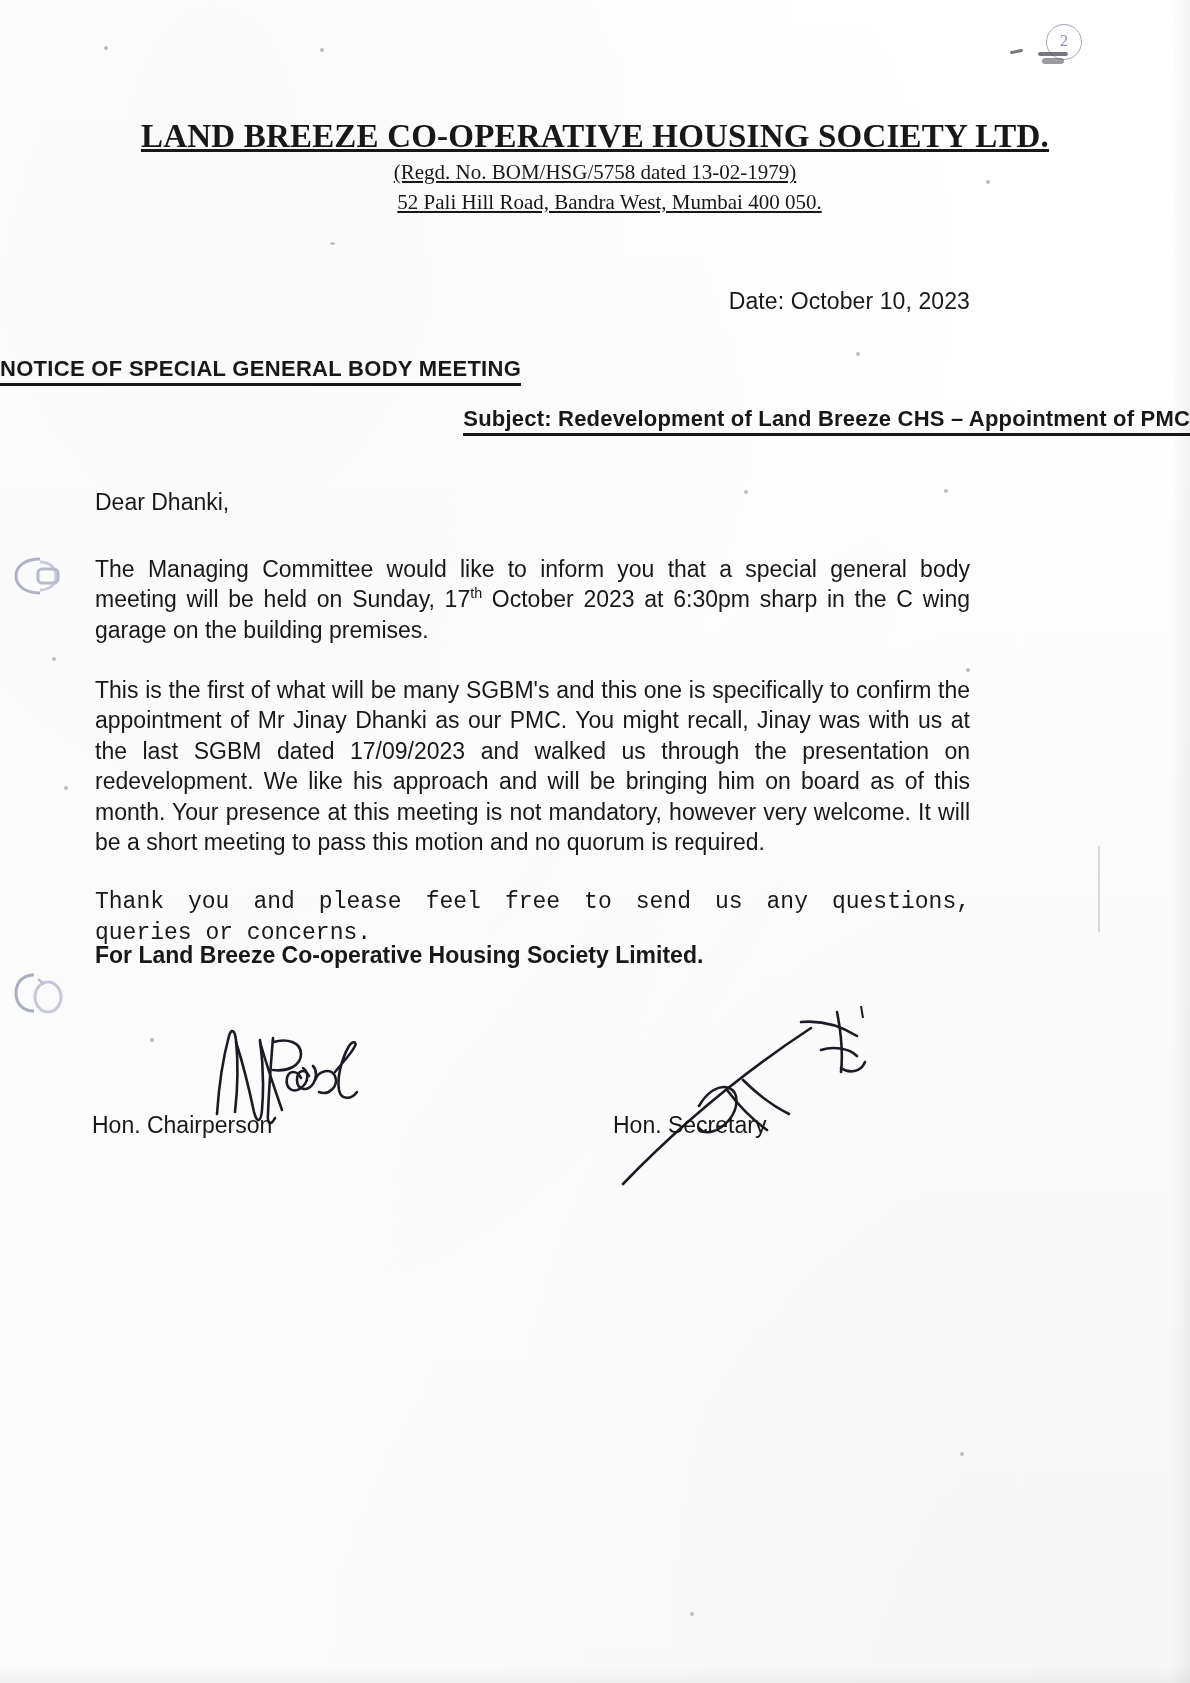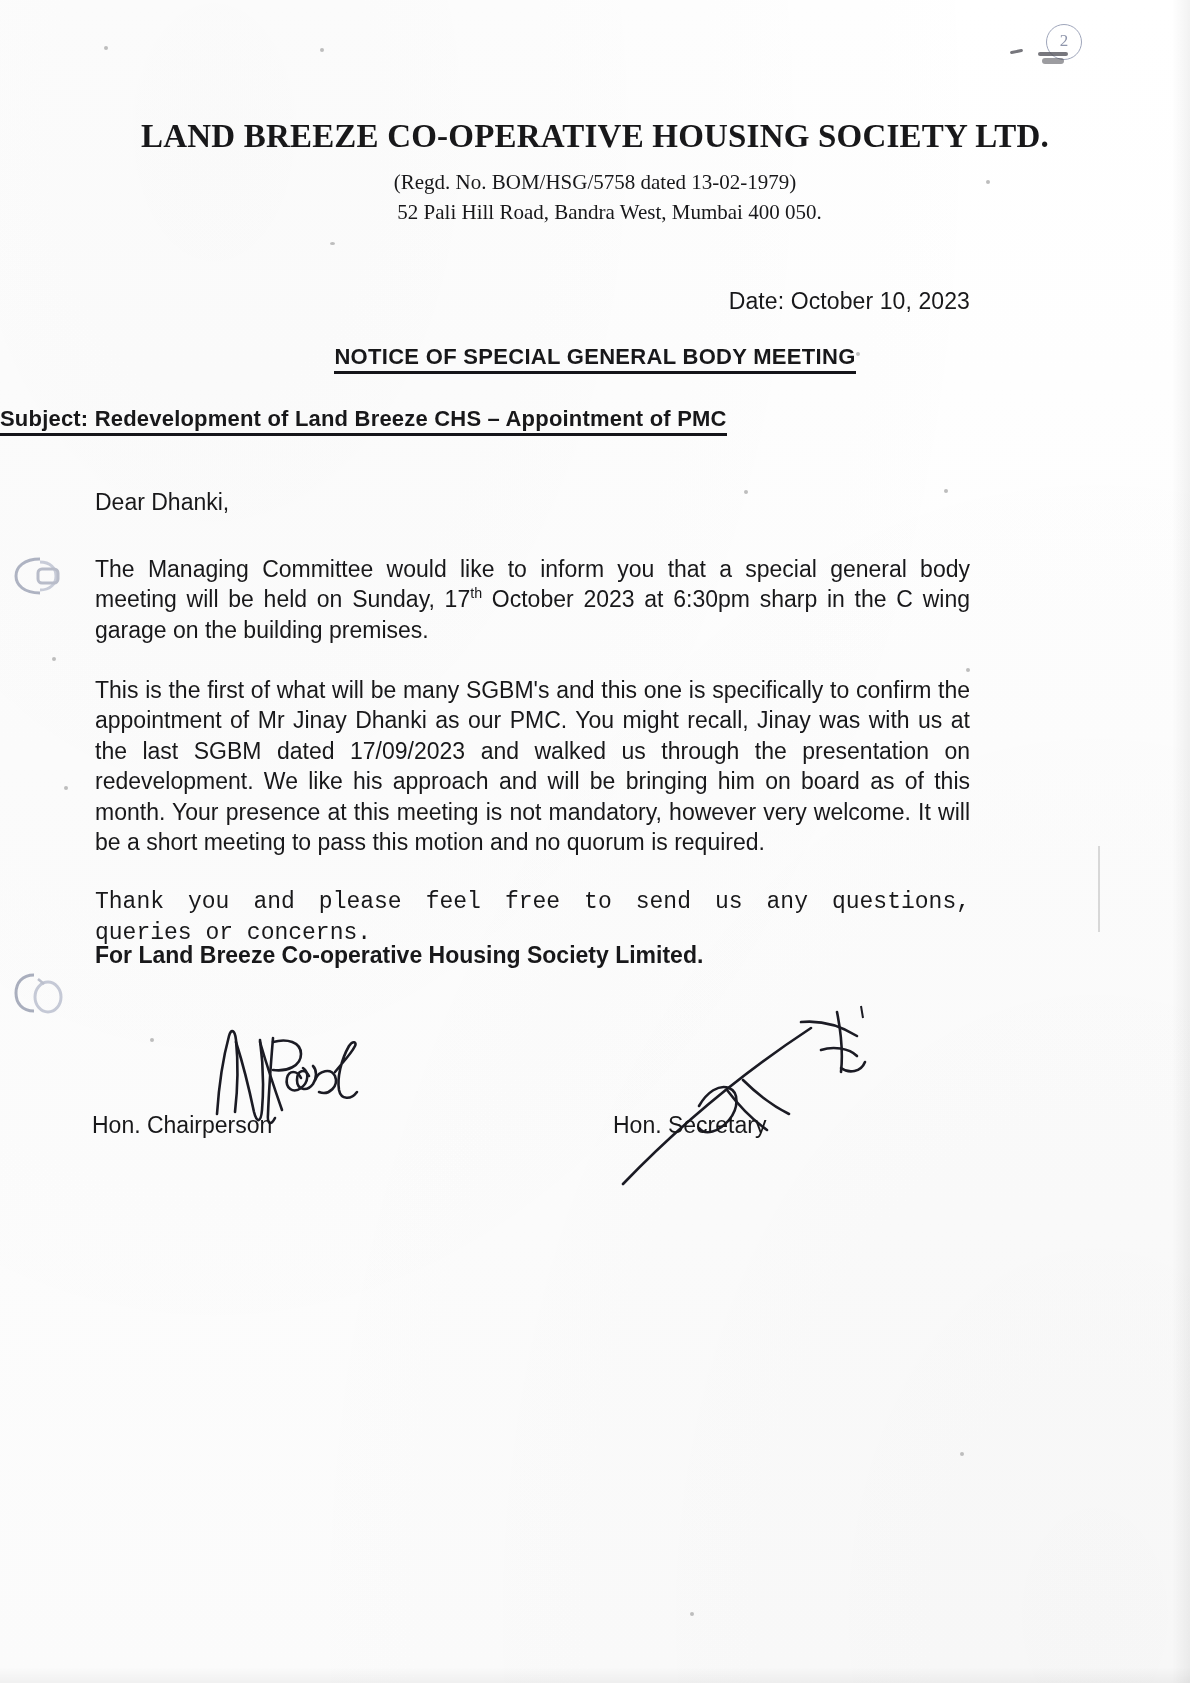--- a/index.html
+++ b/index.html
@@ -44,32 +44,33 @@
   }
 
   
   .letterhead {
     position: absolute;
     top: 118px;
     left: 0;
     width: 100%;
     text-align: center;
     font-family: "Liberation Serif", serif;
+    text-decoration: underline;
   }
   .society-name {
     font-size: 33px;
     font-weight: 700;
     letter-spacing: 0.2px;
     line-height: 1.1;
     white-space: nowrap;
   }
   .regd-line {
     font-size: 21px;
     font-weight: 400;
-    margin-top: 15px;
+    margin-top: 5px;
     line-height: 1.25;
   }
   .address-line {
     font-size: 21px;
     font-weight: 400;
     margin-top: 3px;
     line-height: 1.25;
     margin-left: 29px;
   }
 
@@ -78,38 +79,37 @@
     position: absolute;
     top: 288px;
     right: 220px;
     font-size: 23px;
     letter-spacing: 0.1px;
   }
 
   
   .notice-title {
     position: absolute;
-    top: 344px;
+    top: 356px;
     left: 0;
     width: 100%;
-    text-align: center;
     font-size: 22px;
     font-weight: 700;
     letter-spacing: 0.3px;
   }
   .notice-title span, .subject-title span {
     border-bottom: 3px solid #15151a;
     padding-bottom: 2px;
   }
   .subject-title {
     position: absolute;
     top: 406px;
     left: 0;
     width: 100%;
-    text-align: left;
+    text-align: right;
     font-size: 22px;
     font-weight: 700;
     letter-spacing: 0.2px;
   }
 
   
   .body-block {
     position: absolute;
     top: 487px;
     left: 95px;

